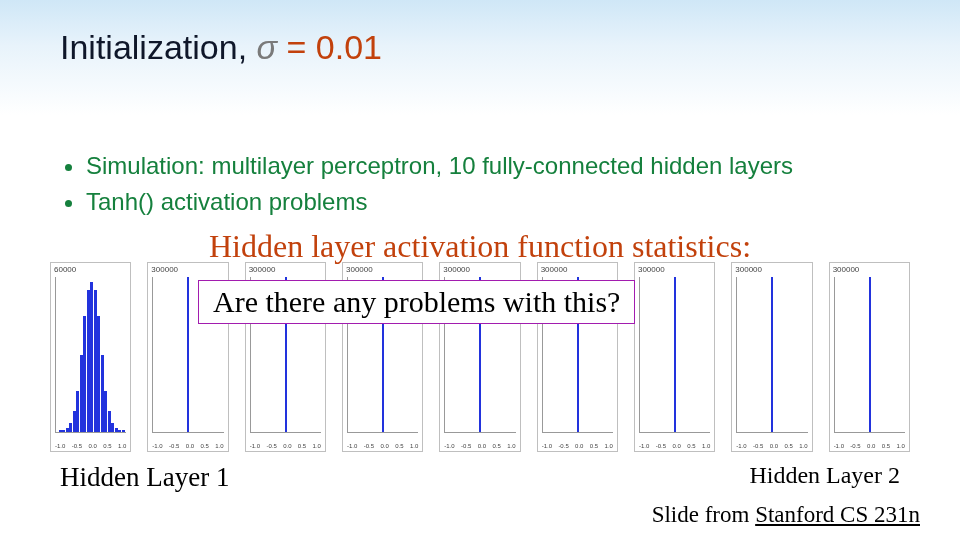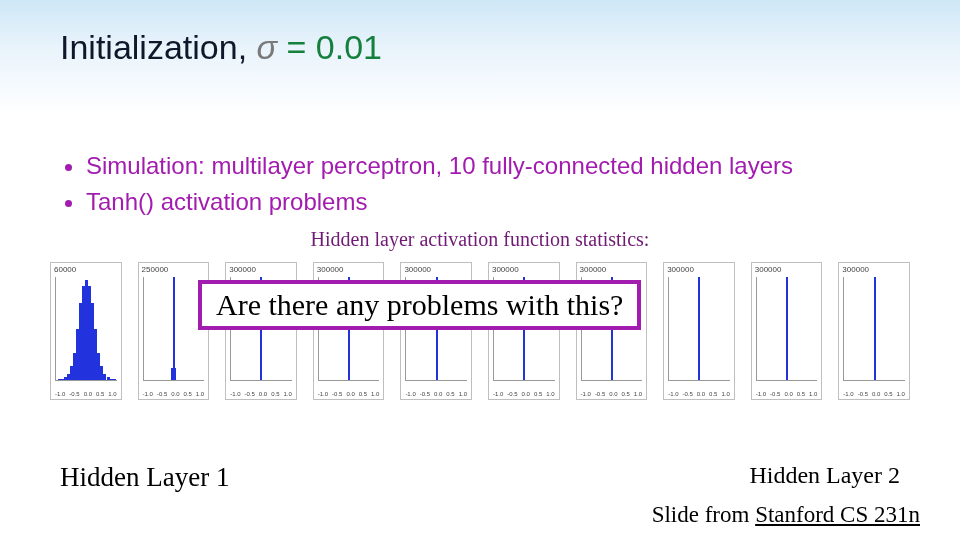--- a/index.html
+++ b/index.html
@@ -19,45 +19,45 @@
   }
   .title {
     position: absolute;
     top: 28px;
     left: 60px;
     font-size: 34px;
     color: #000;
   }
   .title .word { color: #0f172a; }
   .title .sigma { color: #7a7a7a; font-style: italic; }
-  .title .eq { color: #15803d; }
+  .title .eq { color: #c2410c; }
   .bullets {
     position: absolute;
     top: 148px;
     left: 60px;
     font-size: 24px;
-    color: #a21caf;
+    color: #15803d;
     line-height: 1.5;
   }
   .bullets li { list-style: disc; margin-left: 26px; }
   .subheader {
     position: absolute;
     top: 228px;
     left: 0; right: 0;
     text-align: center;
     font-family: "Times New Roman", Times, serif;
-    font-size: 20px;
-    color: #701a75;
+    font-size: 32px;
+    color: #c2410c;
   }
   .charts-wrap {
     position: absolute;
     top: 262px;
     left: 50px;
     right: 50px;
-    height: 138px;
+    height: 190px;
     display: flex;
     gap: 16px;
   }
   .chart {
     flex: 1 1 0;
     border: 1px solid #bfbfbf;
     background: #fff;
     position: relative;
     display: flex;
     flex-direction: column;
@@ -89,21 +89,21 @@
     position: absolute;
     bottom: 0;
     background: #2233dd;
     width: 2px;
   }
   .callout {
     position: absolute;
     top: 280px;
     left: 198px;
     background: #fff;
-    border: 4px solid #a21caf;
+    border: 1px solid #a21caf;
     padding: 4px 14px;
     font-family: "Times New Roman", Times, serif;
     font-size: 30px;
     z-index: 10;
   }
   .layer-label-left {
     position: absolute;
     top: 462px;
     left: 60px;
     font-family: "Times New Roman", Times, serif;
@@ -170,35 +170,20 @@
       </div>
       <div class="xticks">
         <span>-1.0</span>
         <span>-0.5</span>
         <span>0.0</span>
         <span>0.5</span>
         <span>1.0</span>
       </div>
     </div>
     <div class="chart">
-      <div class="ymax">250000</div>
-      <div class="plot">
-        <div class="bar" style="left: calc(47.5% - 1px); height: 12%;"></div>
-        <div class="bar" style="left: calc(50% - 1px); height: 100%;"></div>
-        <div class="bar" style="left: calc(52.5% - 1px); height: 12%;"></div>
-      </div>
-      <div class="xticks">
-        <span>-1.0</span>
-        <span>-0.5</span>
-        <span>0.0</span>
-        <span>0.5</span>
-        <span>1.0</span>
-      </div>
-    </div>
-    <div class="chart">
       <div class="ymax">300000</div>
       <div class="plot">
         <div class="bar" style="left: calc(50% - 1px); height: 100%;"></div>
       </div>
       <div class="xticks">
         <span>-1.0</span>
         <span>-0.5</span>
         <span>0.0</span>
         <span>0.5</span>
         <span>1.0</span>

